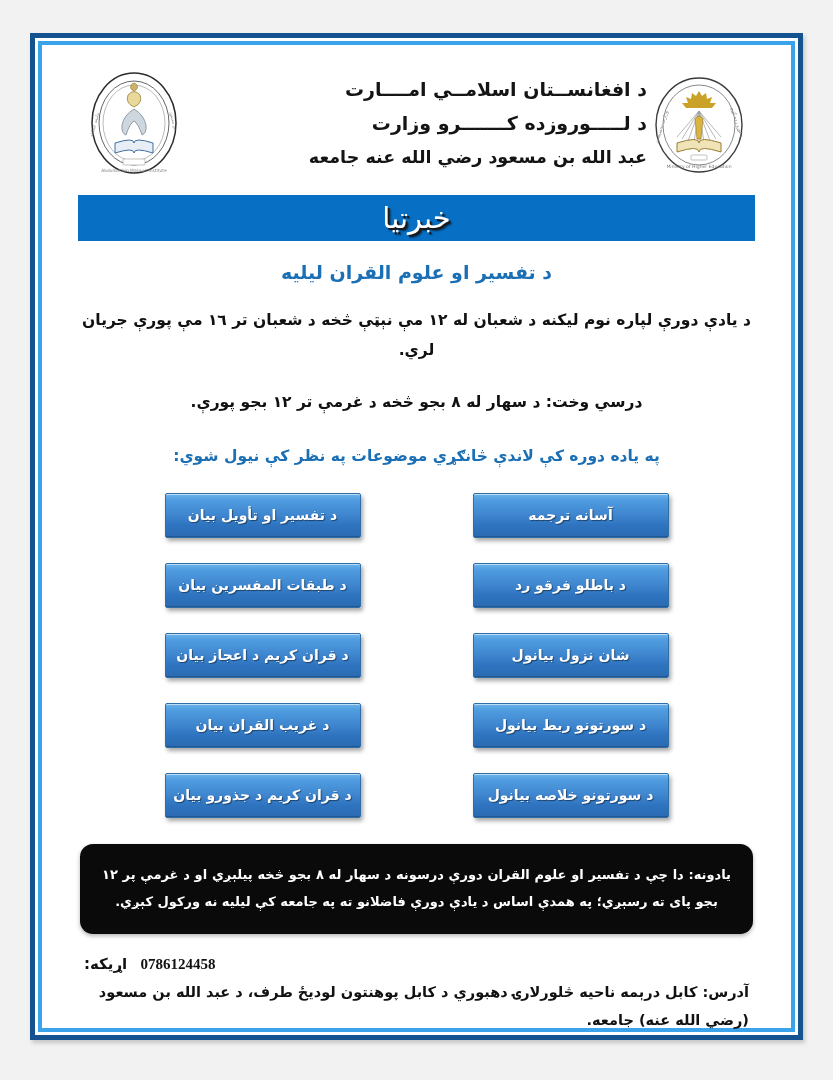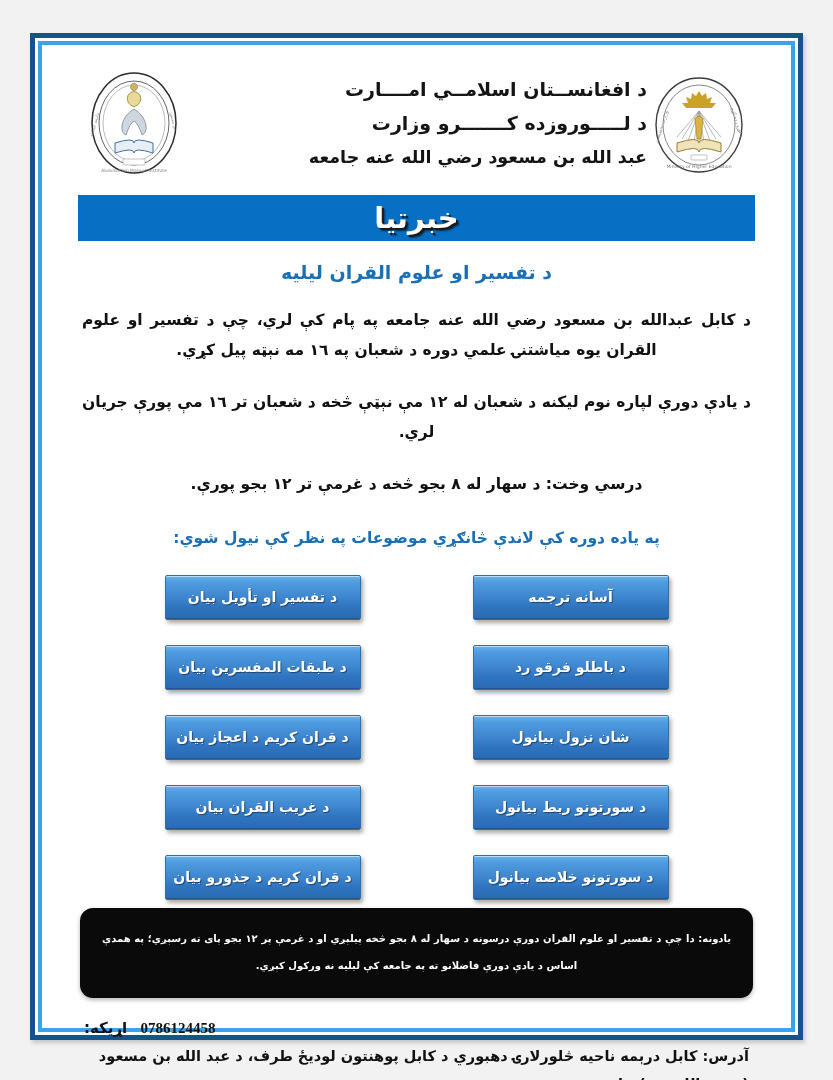--- a/index.html
+++ b/index.html
@@ -77,21 +77,21 @@
     margin: 10px 10px 0 10px;
     height: 46px;
     background: #0770c5;
     display: flex;
     align-items: center;
     justify-content: center;
   }
   .banner-text {
     color: #ffffff;
     font-size: 29px;
-    font-weight: bold;
+    font-weight: normal;
     line-height: 1;
     text-shadow: 2px 2px 0 #1a1a1a, 3px 3px 2px rgba(0,0,0,.55);
   }
 
   
   .subtitle {
     text-align: center;
     color: #1b6fb5;
     font-size: 19px;
     font-weight: bold;
@@ -150,26 +150,26 @@
         #2a6ab2 100%);
     box-shadow:
       inset 0 1px 0 rgba(255,255,255,.55),
       inset 0 -1px 0 rgba(0,0,0,.18),
       2px 3px 4px rgba(0,0,0,.35);
     text-shadow: 1px 1px 1px rgba(0,0,0,.45);
   }
 
   
   .note {
-    margin: 8px 12px 0 12px;
+    margin: 26px 12px 0 12px;
     background: #0a0a0a;
     border-radius: 13px;
     padding: 17px 22px 19px 22px;
     color: #ffffff;
-    font-size: 10px;
+    font-size: 13px;
     font-weight: bold;
     line-height: 27px;
     text-align: justify;
     text-align-last: center;
     direction: rtl;
     box-shadow: 0 2px 4px rgba(0,0,0,.3);
   }
 
   
   .footer { padding: 0 16px; direction: rtl; margin-top: 16px; }
@@ -241,21 +241,20 @@
         </div>
       </div>
 
       <div class="banner">
         <span class="banner-text">خبرتیا</span>
       </div>
 
       <div class="subtitle">د تفسیر او علوم القران لیلیه</div>
 
       <div class="body-block">
-        <p class="para">د کابل عبدالله بن مسعود رضي الله عنه جامعه په پام کې لري، چې د تفسیر او علوم القران یوه میاشتنۍ علمي دوره د شعبان په ١٦ مه نېټه پیل کړي.</p>
         <p class="para single">د یادې دورې لپاره نوم لیکنه د شعبان له ١٢ مې نېټې څخه د شعبان تر ١٦ مې پورې جریان لري.</p>
         <p class="para single">درسي وخت: د سهار له ٨ بجو څخه د غرمې تر ١٢ بجو پورې.</p>
         <p class="para accent">په یاده دوره کې لاندې څانګړي موضوعات په نظر کې نیول شوي:</p>
       </div>
 
       <div class="topics">
         <div class="topics-col">
           <div class="topic-btn">د تفسیر او تأویل بیان</div>
           <div class="topic-btn">د طبقات المفسرین بیان</div>
           <div class="topic-btn">د قران کریم د اعجاز بیان</div>

